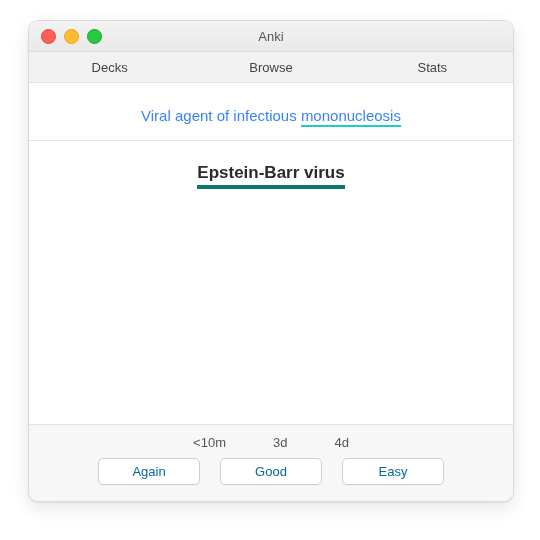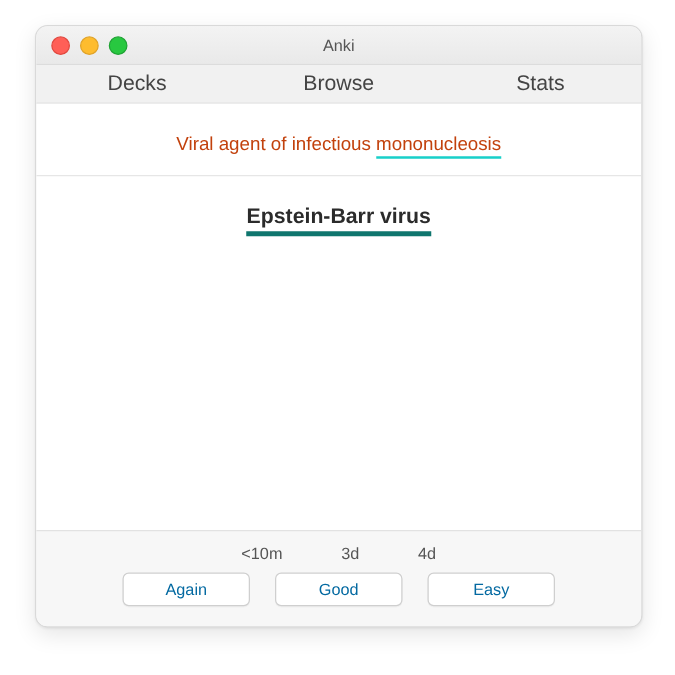--- a/index.html
+++ b/index.html
@@ -61,37 +61,37 @@
     height: 30px;
     background: #f1f1f1;
     border-bottom: 1px solid #e2e2e2;
     display: flex;
   }
   .tab {
     flex: 1;
     display: flex;
     align-items: center;
     justify-content: center;
-    font-size: 17px;
+    font-size: 13px;
     color: #444;
     cursor: default;
   }
 
   
   .cardzone {
     flex: 1;
     background: #ffffff;
     display: flex;
     flex-direction: column;
     align-items: stretch;
   }
   .front {
     text-align: center;
     font-size: 15px;
-    color: #c2410c;
+    color: #3b82f6;
     padding: 24px 16px 16px 16px;
   }
   .underlined {
     border-bottom: 2px solid #18d0c9;
     padding-bottom: 1px;
   }
   .divider {
     height: 1px;
     background: #e6e6e6;
     margin: 0;

